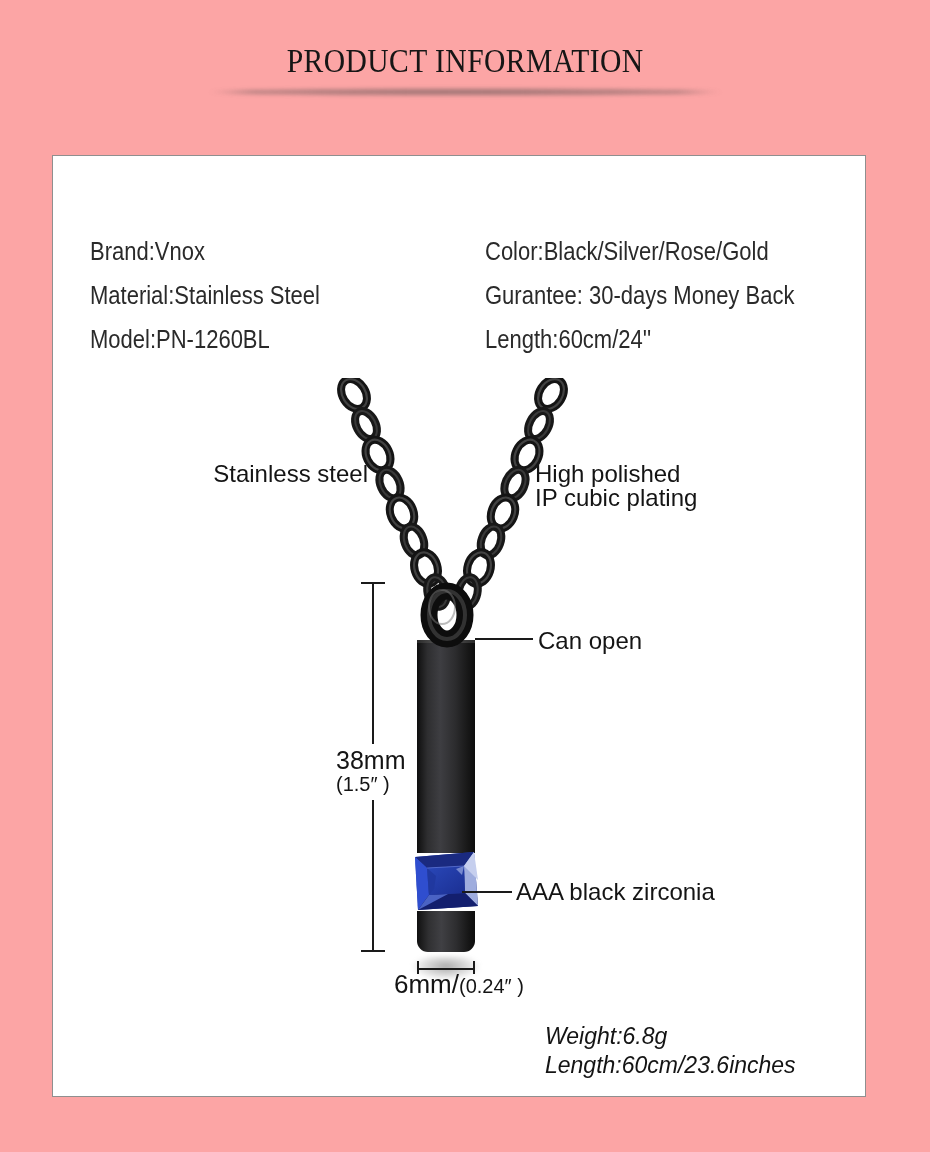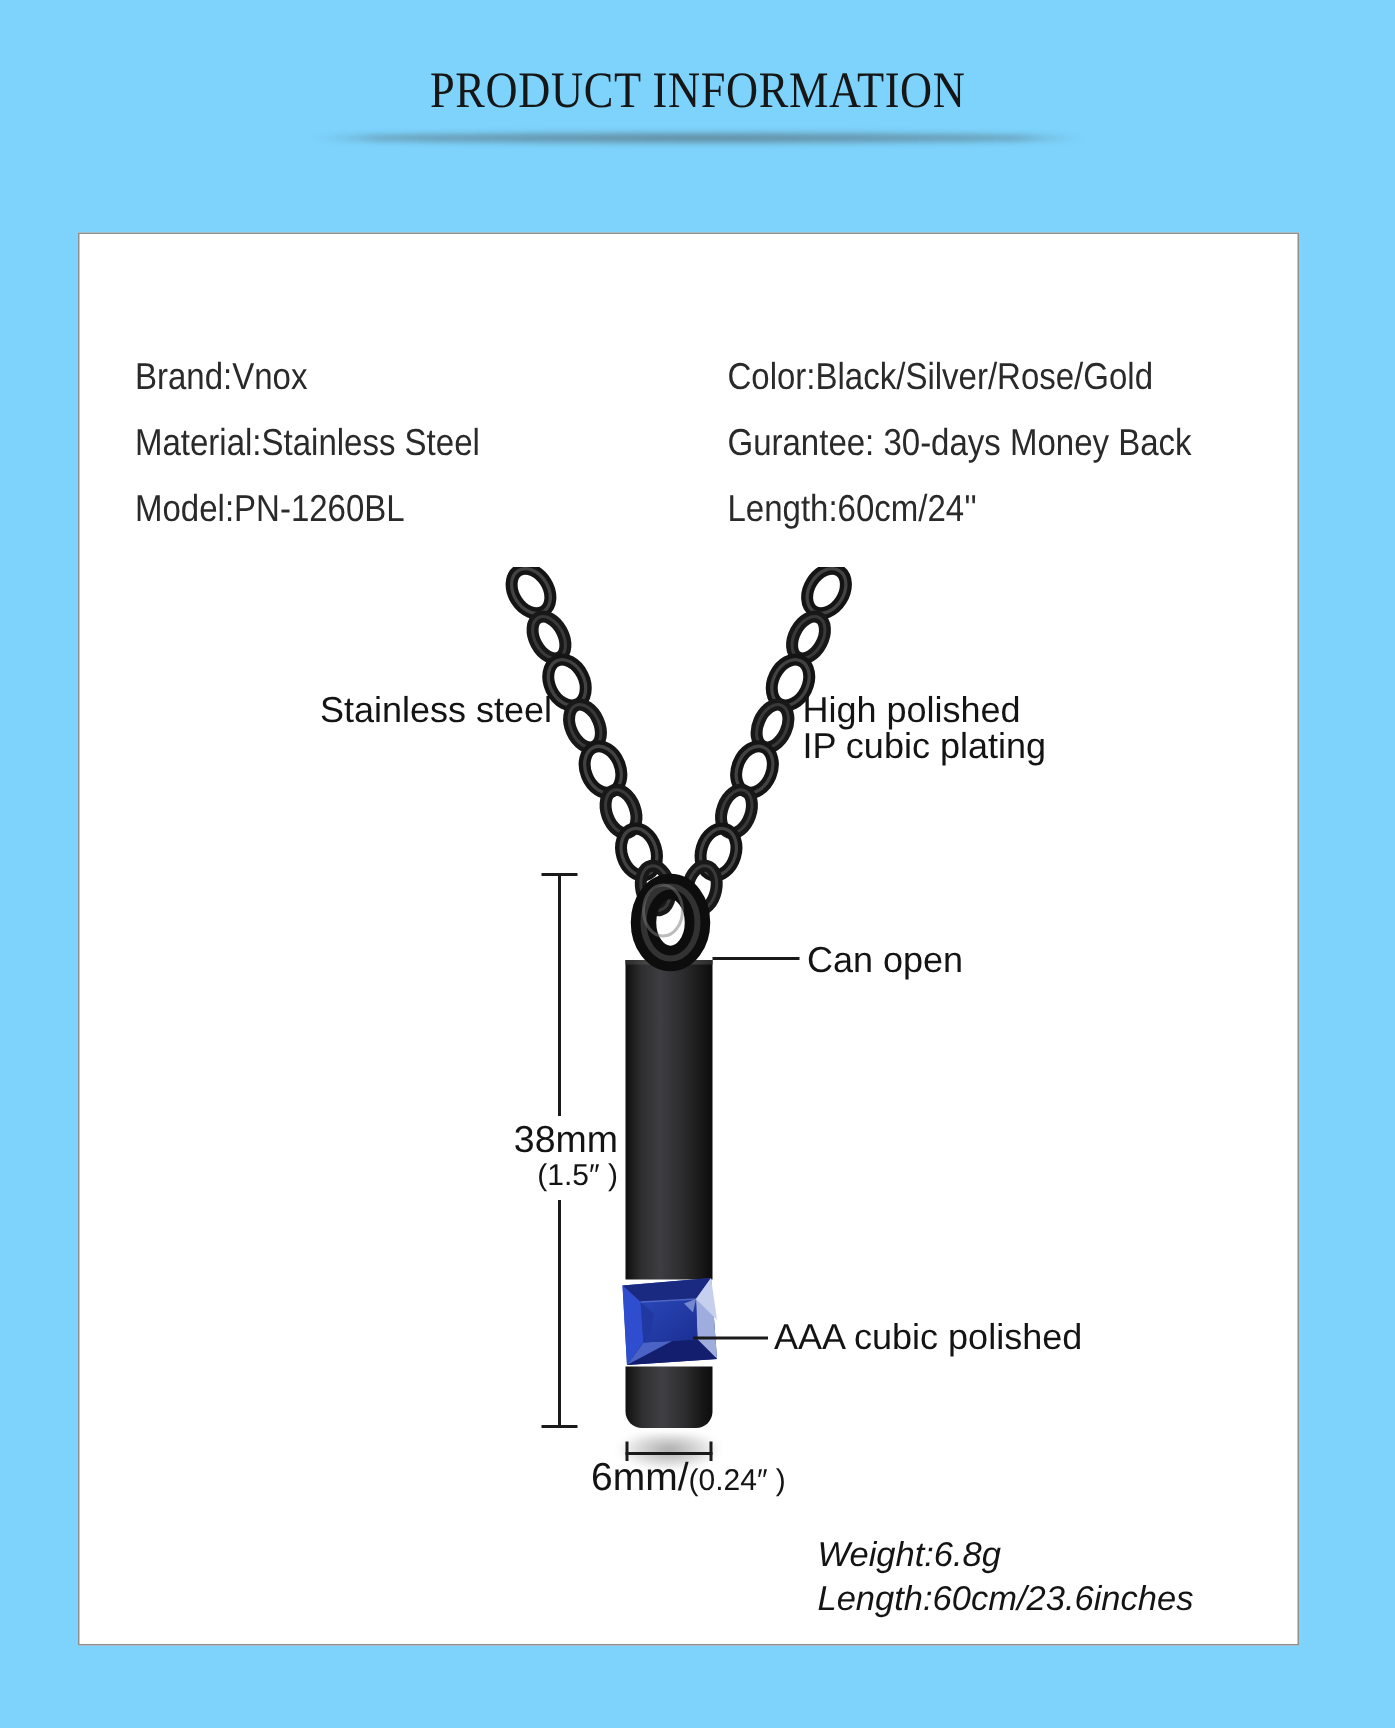--- a/index.html
+++ b/index.html
@@ -1,20 +1,20 @@
 <!DOCTYPE html>
 <html><head>
 <meta charset="utf-8">
 <style>
   * { margin:0; padding:0; box-sizing:border-box; }
   html,body { background:#ffffff; }
   body { font-family:"Liberation Sans", sans-serif; color:#1b1b1b; }
   .page {
     position:relative; width:930px; height:1152px; margin:0 auto;
-    background:#7dd3fc; overflow:hidden;
+    background:#fca5a5; overflow:hidden;
   }
   
   .title-wrap { position:absolute; left:0; top:42px; width:930px; text-align:center; }
   .title {
     display:inline-block;
     font-family:"Liberation Serif", serif;
     font-size:34px; font-weight:400; color:#161616;
     transform:scaleX(0.87); transform-origin:50% 50%;
     letter-spacing:0.5px; white-space:nowrap;
   }
@@ -32,21 +32,21 @@
   
   .spec {
     position:absolute; font-size:25px; line-height:26px; color:#2a2a2a;
     white-space:nowrap;
     margin-top:24px;
   }
   .spec > span { display:inline-block; transform:scaleX(0.88); transform-origin:0 50%; }
   
   .ann { position:absolute; font-size:24px; line-height:25px; color:#141414; white-space:nowrap; z-index:6; }
   .ln  { position:absolute; background:#1a1a1a; z-index:5; }
-  .meas-label { position:absolute; text-align:right; color:#141414; z-index:6; }
+  .meas-label { position:absolute; text-align:left; color:#141414; z-index:6; }
   
   .pendant-top {
     position:absolute; left:417px; top:640px; width:58px; height:213px; z-index:2;
     background:linear-gradient(90deg,#0e0e0e 0%, #2e2e30 18%, #3e3e42 40%,
                #2c2c2e 66%, #171717 88%, #0c0c0c 100%);
   }
   .pendant-top::before {
     content:""; position:absolute; left:0; top:0; width:100%; height:3px;
     background:linear-gradient(90deg,#2a2a2a,#606060 45%,#2a2a2a);
   }
@@ -204,20 +204,20 @@
   <div class="ln" style="left:473px; top:961px; width:2px; height:13px;"></div>
   <div class="ann" style="left:394px; top:972px; font-size:26px;"><span>6mm/</span><span class="small">(0.24″ )</span></div>
 
   <div class="ln" style="left:475px; top:638px; width:58px; height:2px;"></div>
   <div class="ln" style="left:462px; top:891px; width:50px; height:2px;"></div>
 
   <div class="ann" style="left:210px; top:461px; width:158px; text-align:right;">Stainless steel</div>
   <div class="ann" style="left:535px; top:461px;">High polished</div>
   <div class="ann" style="left:535px; top:485px;">IP cubic plating</div>
   <div class="ann" style="left:538px; top:628px;">Can open</div>
-  <div class="ann" style="left:516px; top:879px;">AAA cubic polished</div>
+  <div class="ann" style="left:516px; top:879px;">AAA black zirconia</div>
 
   <div class="footer">
     <div>Weight:6.8g</div>
     <div>Length:60cm/23.6inches</div>
   </div>
 
 </div>
 
 </body></html>

